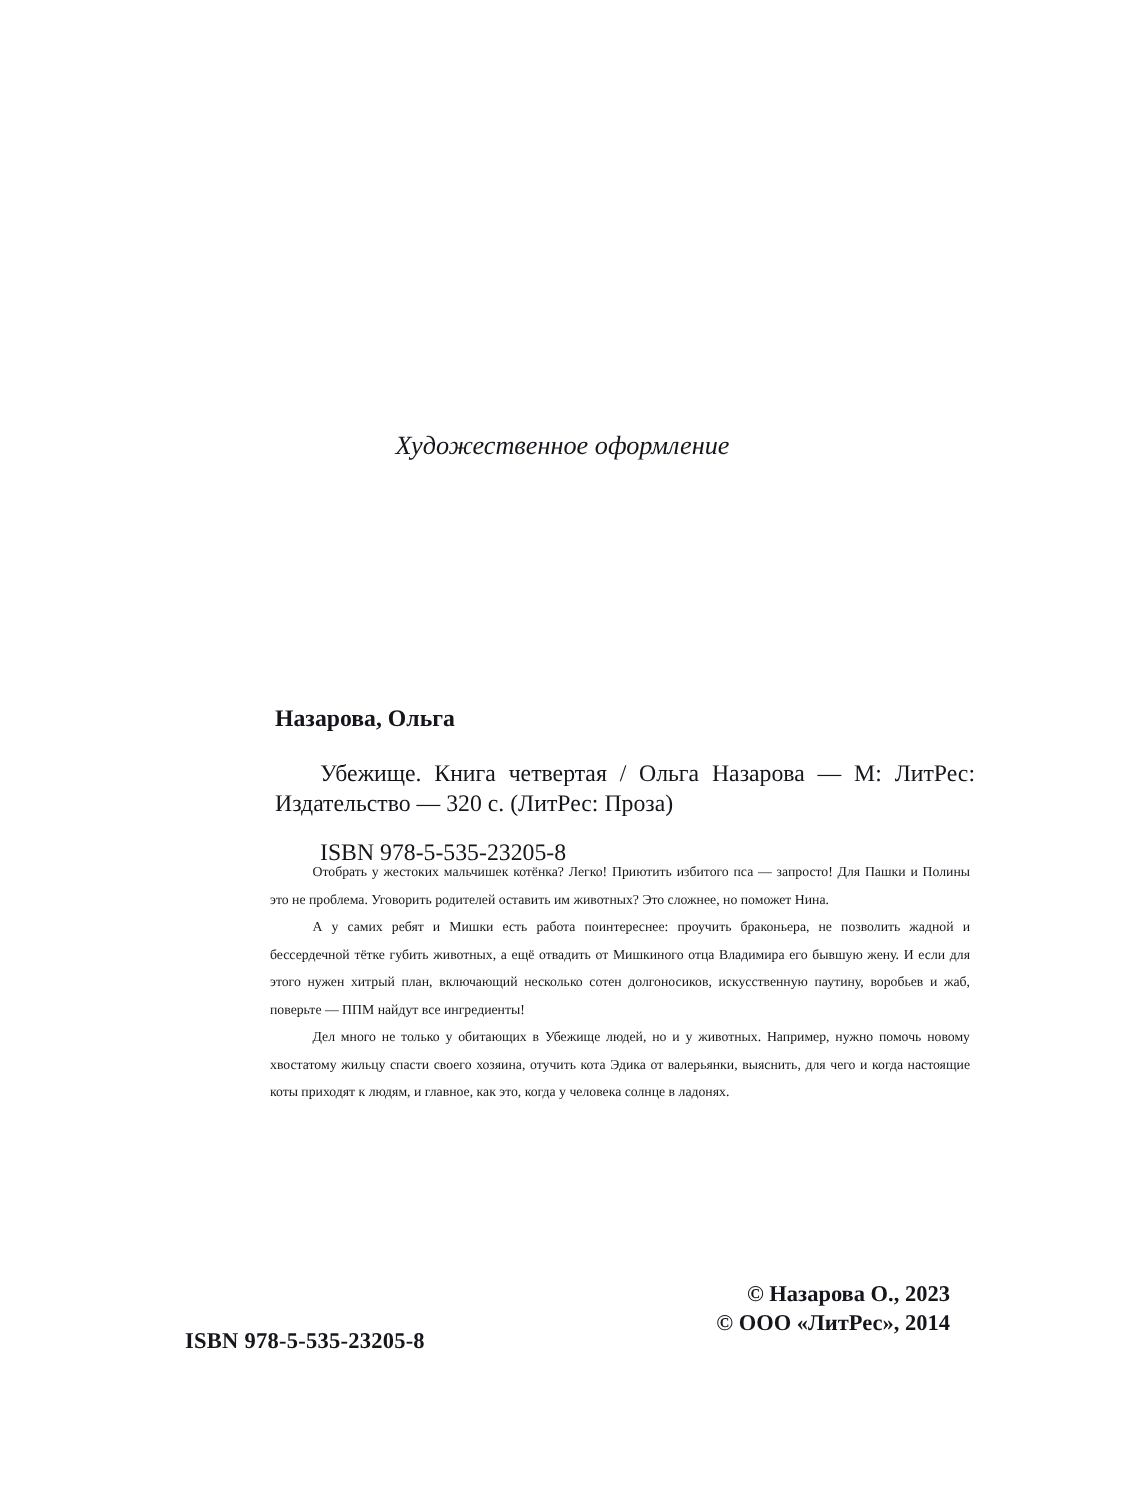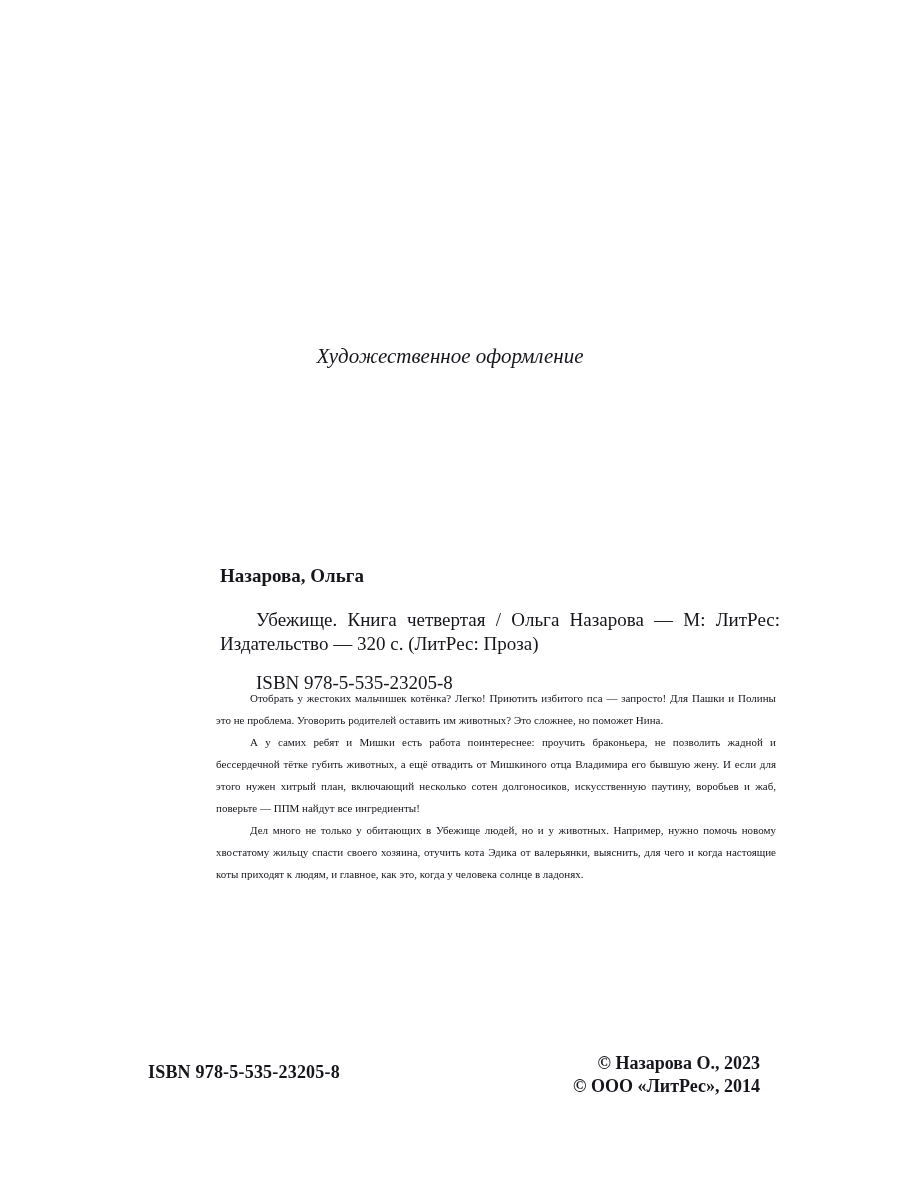--- a/index.html
+++ b/index.html
@@ -73,21 +73,21 @@
       position: absolute;
       left: 148px;
       top: 1062px;
       font-weight: bold;
       font-size: 18px;
       letter-spacing: 0.2px;
     }
     .footer-copyright {
       position: absolute;
       right: 140px;
-      top: 1052px;
+      top: 1024px;
       text-align: right;
       font-weight: bold;
       font-size: 18px;
       line-height: 23px;
     }
     .footer-copyright div {
       margin: 0;
     }
   </style>
 </head>

